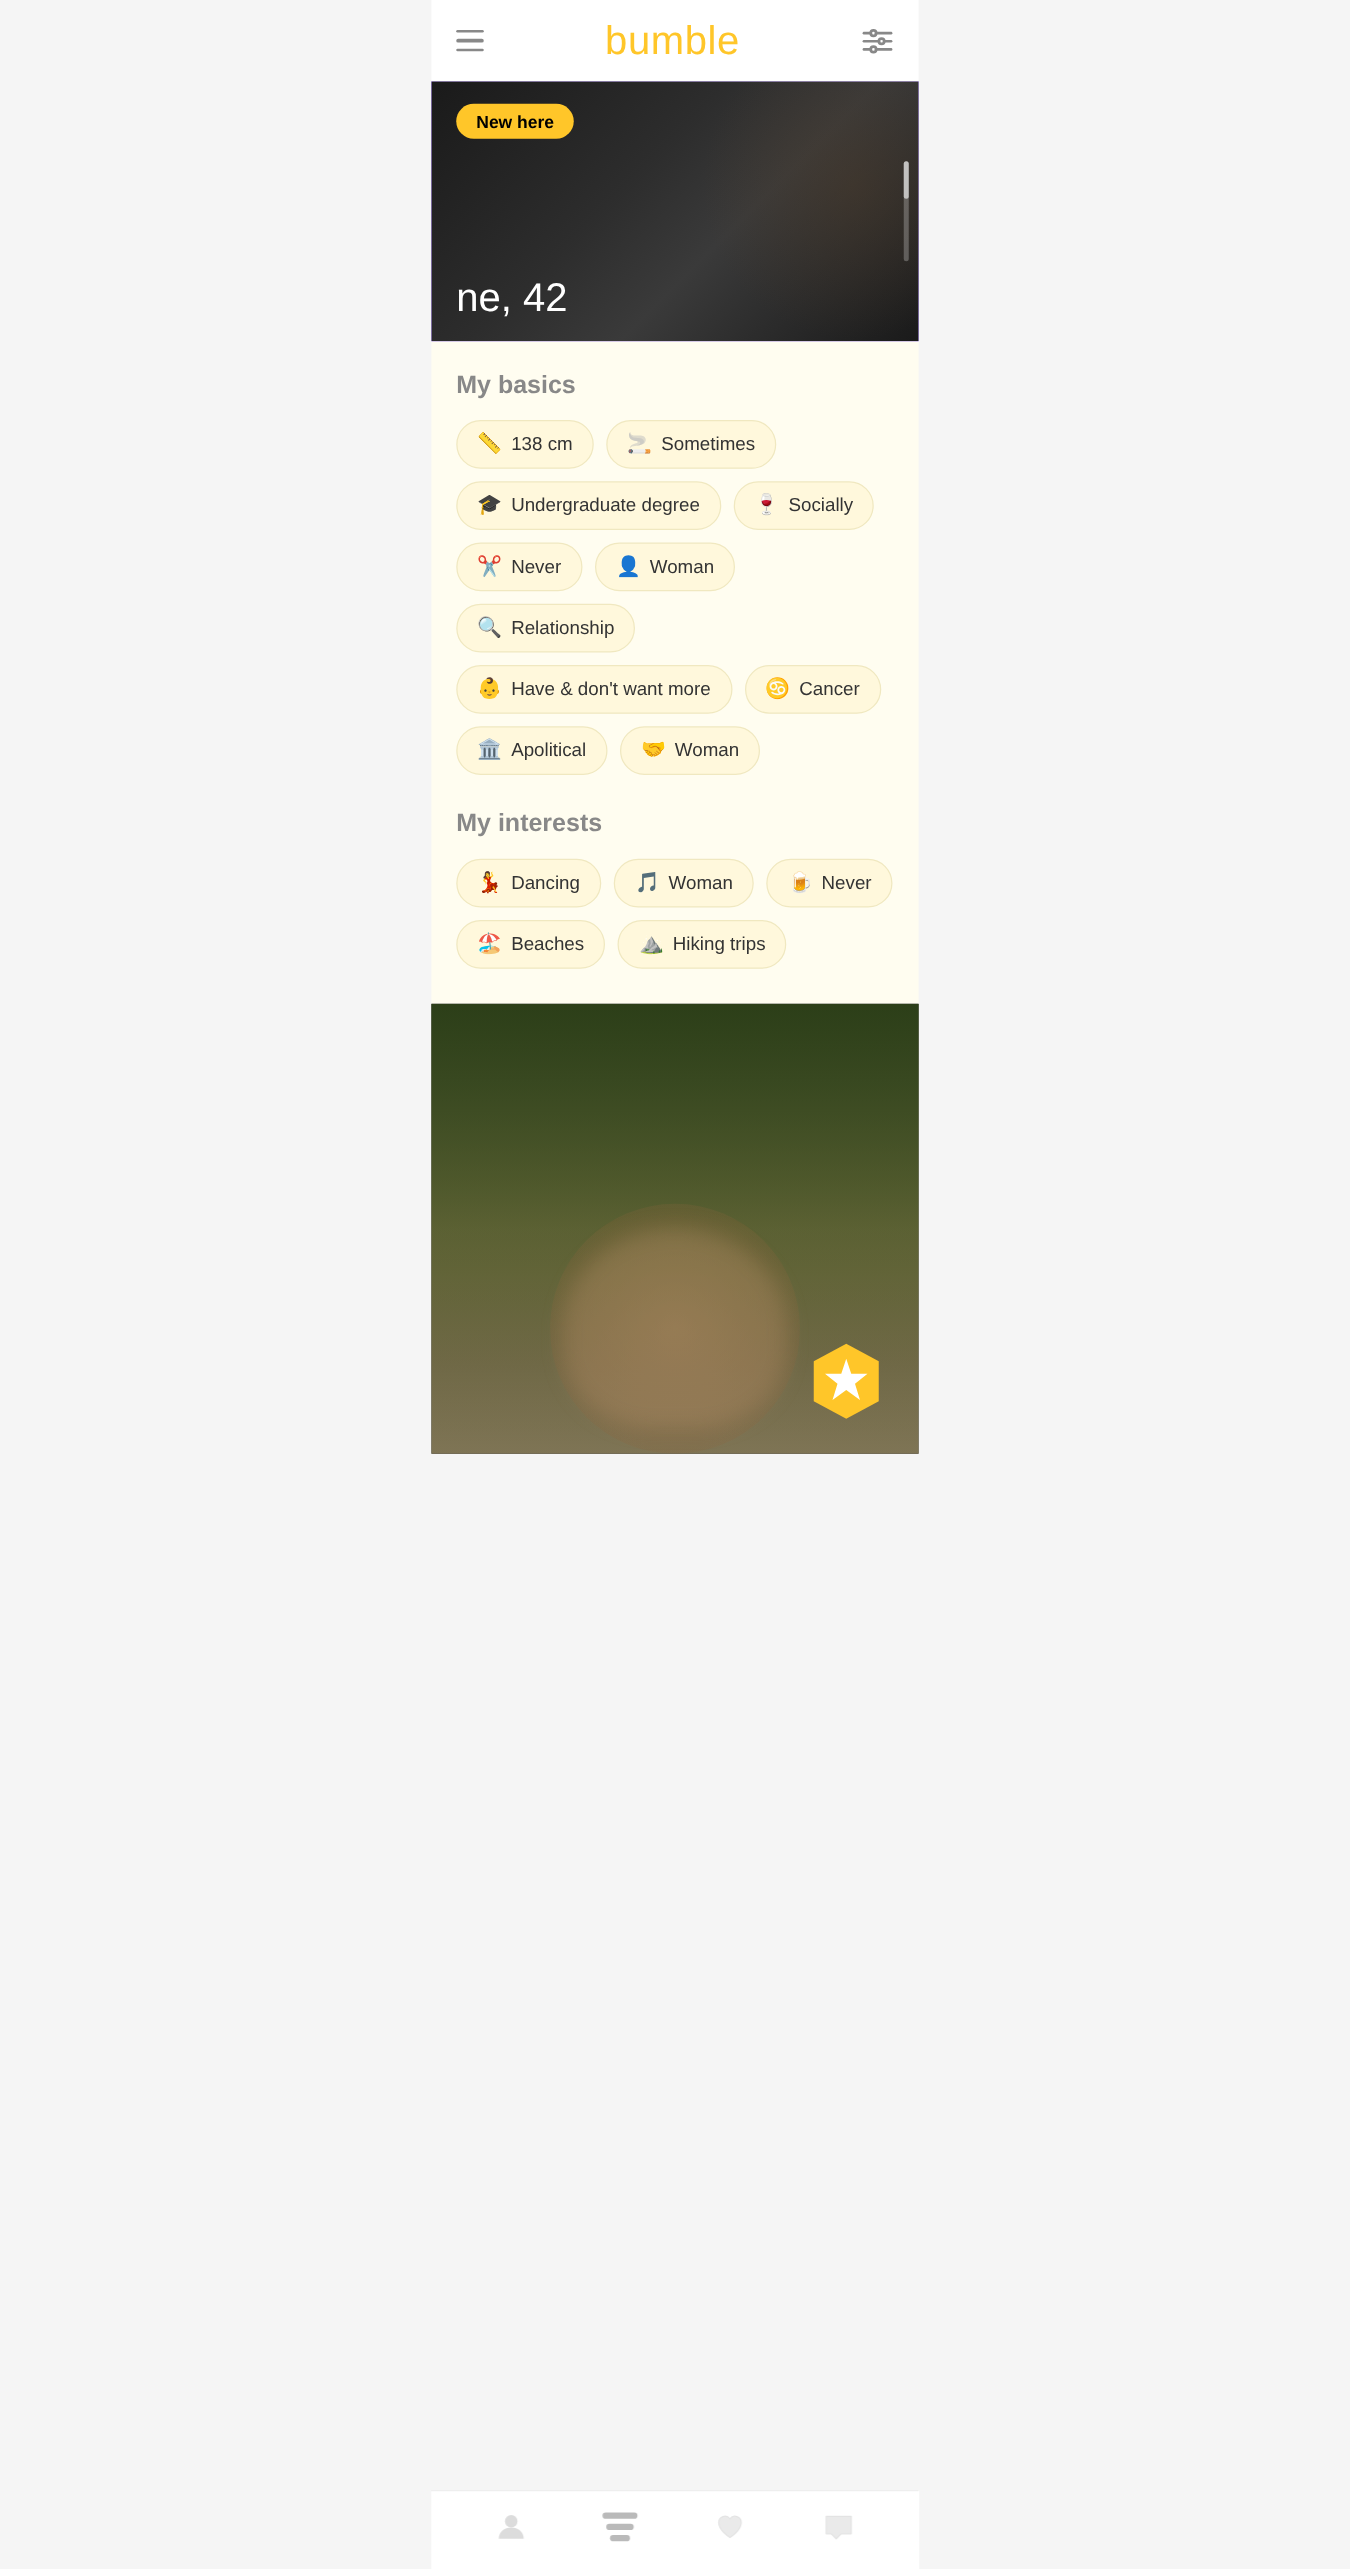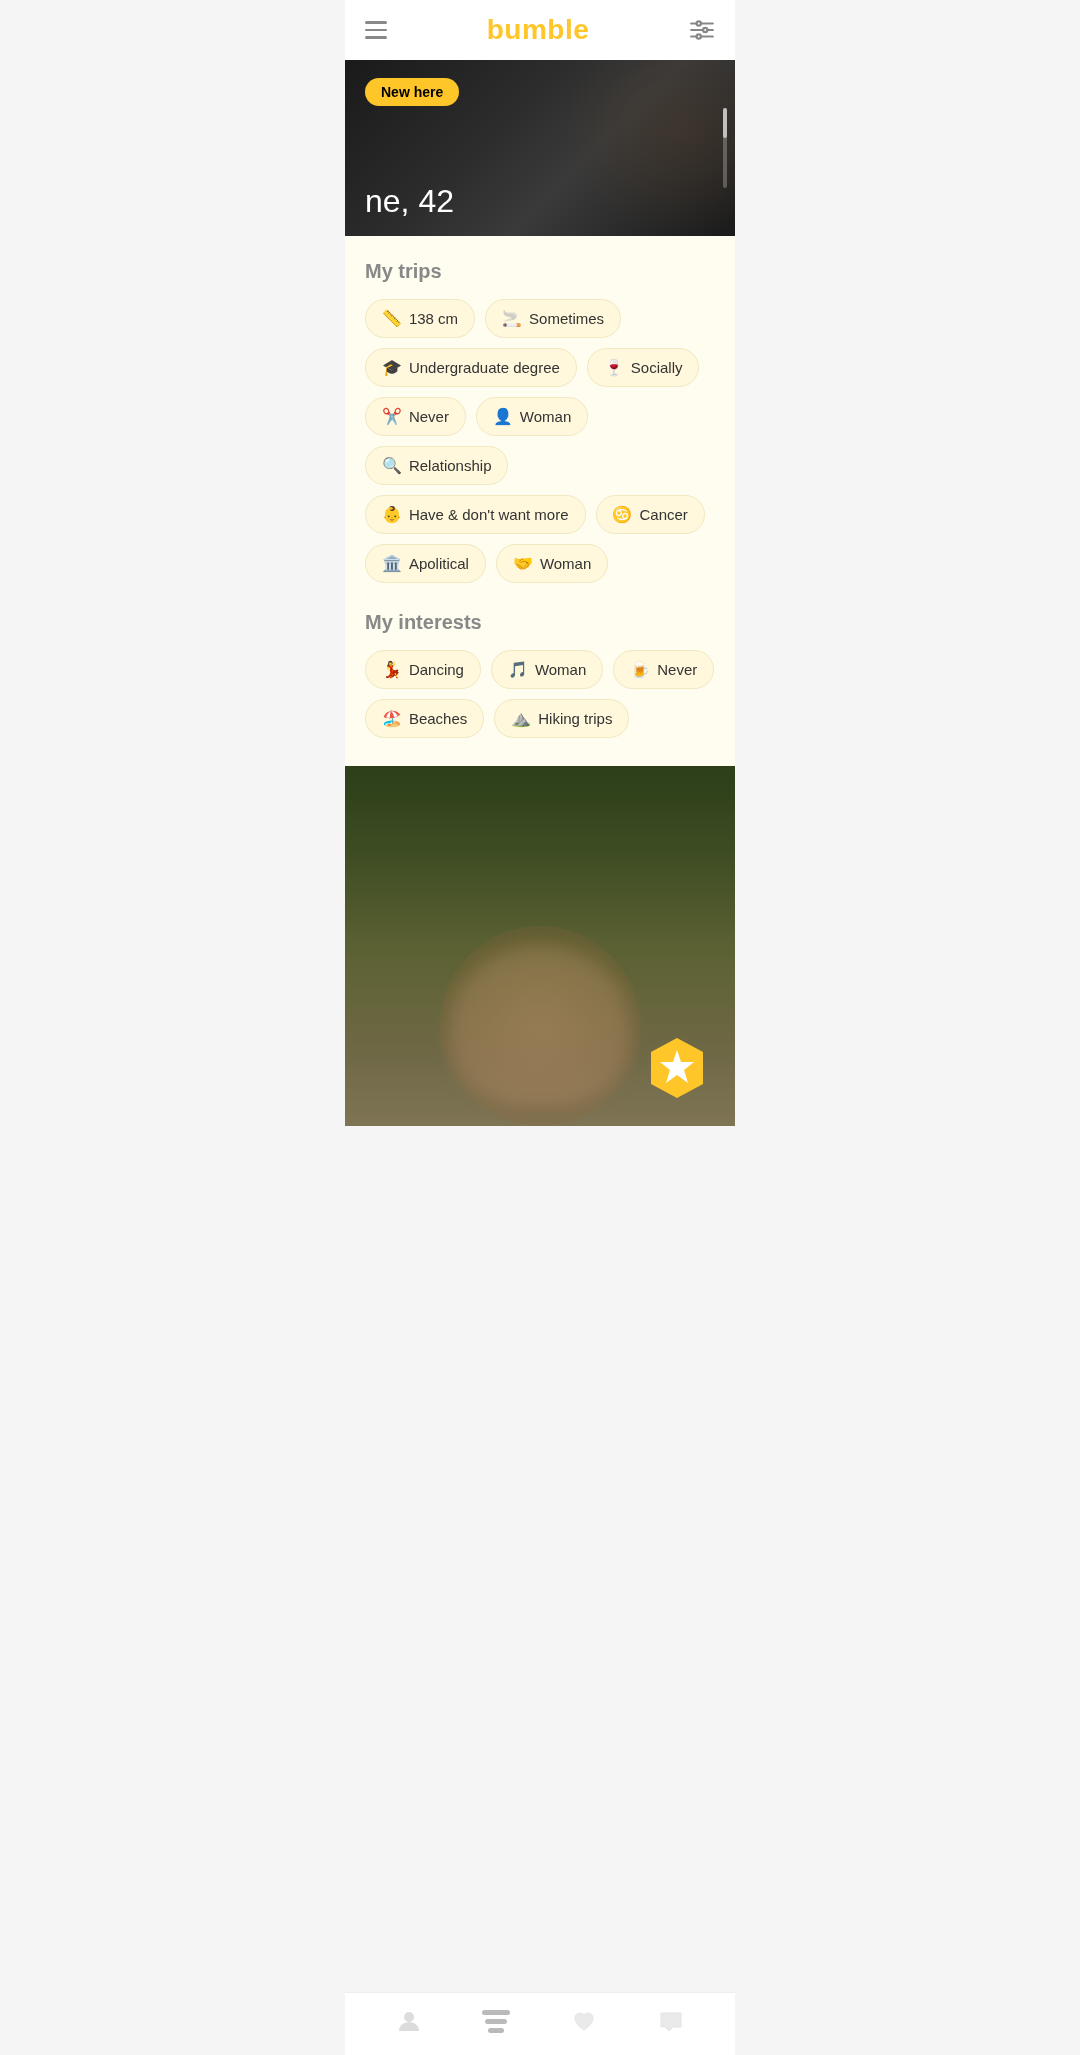--- a/index.html
+++ b/index.html
@@ -36,31 +36,31 @@
 
     .header-menu-icon span {
       display: block;
       width: 22px;
       height: 2.5px;
       background: #888;
       border-radius: 2px;
     }
 
     .header-title {
-      font-size: 28px;
-      font-weight: 700;
+      font-size: 32px;
+      font-weight: 400;
       color: #FFC629;
       letter-spacing: 0.5px;
     }
 
     
     .profile-photo-card {
       position: relative;
       width: 100%;
-      height: 176px;
+      height: 208px;
       background: #8b5cf6;
       overflow: hidden;
     }
 
     .profile-photo-card .photo-bg {
       width: 100%;
       height: 100%;
       background: linear-gradient(135deg, #1a1a1a 0%, #2d2d2d 40%, #3a3a3a 60%, #1a1a1a 100%);
       position: relative;
     }
@@ -335,21 +335,21 @@
   <div class="new-here-badge">New here</div>
   <div class="profile-name-overlay">ne, 42</div>
   <div class="scroll-indicator">
     <div class="scroll-indicator-thumb"></div>
   </div>
 </div>
 
 <div class="info-card">
 
   <div>
-    <div class="section-title">My trips</div>
+    <div class="section-title">My basics</div>
     <div class="tags-section">
 
       <div class="tags-row">
         <div class="tag">
           <span class="tag-icon">📏</span>
           <span>138 cm</span>
         </div>
         <div class="tag">
           <span class="tag-icon">🚬</span>
           <span>Sometimes</span>

